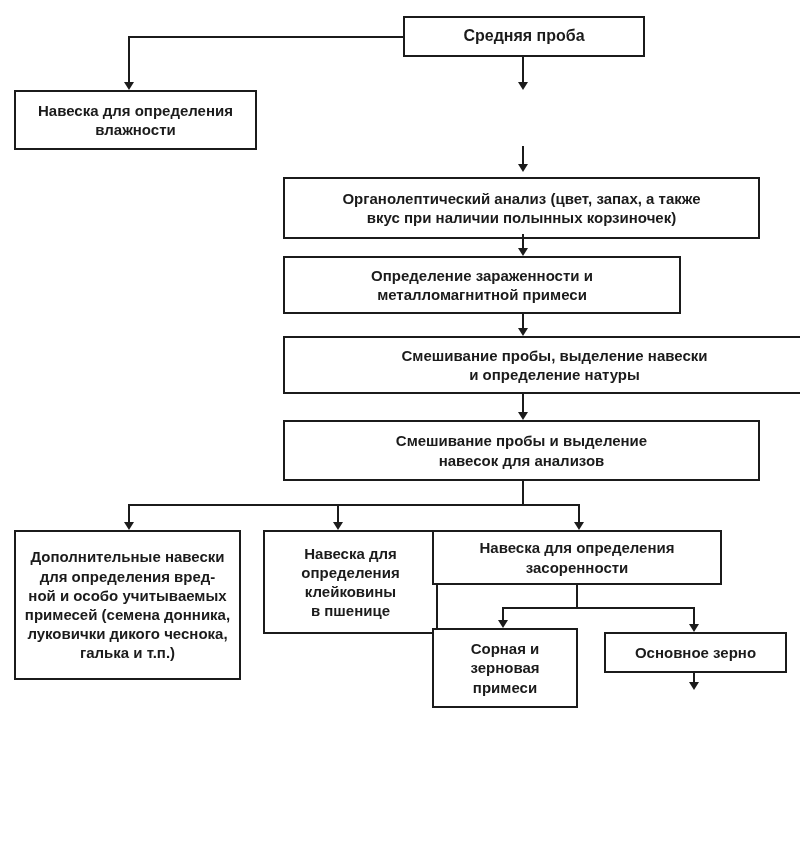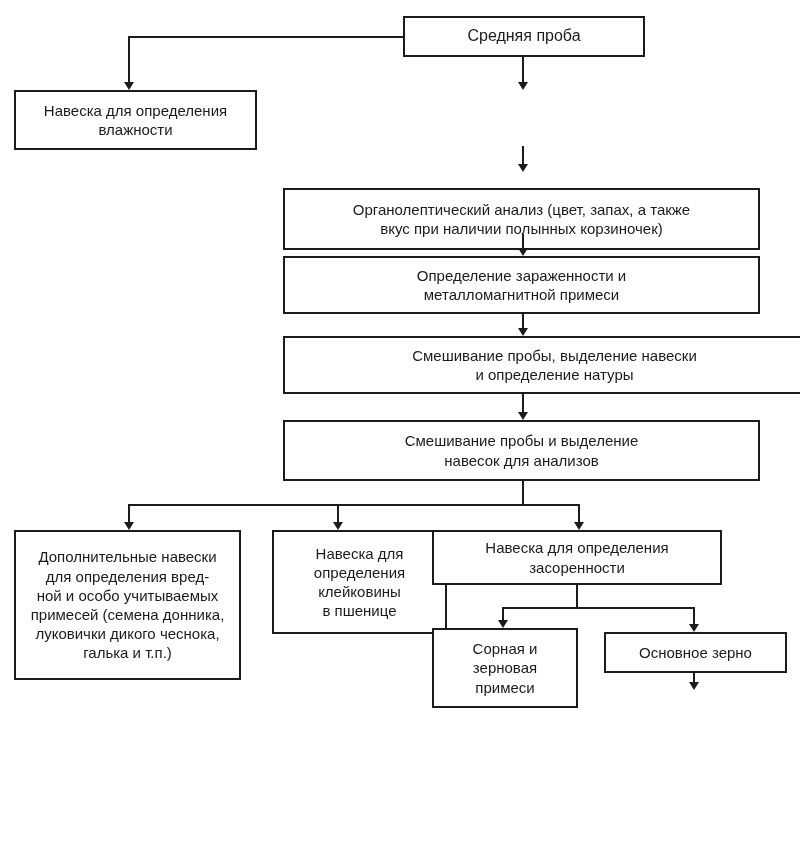--- a/index.html
+++ b/index.html
@@ -14,21 +14,21 @@
   .box {
     position:absolute;
     box-sizing:border-box;
     border:2px solid #1b1b1b;
     background:#ffffff;
     display:flex;
     align-items:center;
     justify-content:center;
     text-align:center;
     white-space:pre-line;
-    font-weight:normal;
+    font-weight:bold;
     font-size:15px;
     line-height:1.28;
     color:#1b1b1b;
     padding:2px 5px;
   }
   .box-lg { font-size:16px; }
   .hline { position:absolute; height:2px; background:#1b1b1b; }
   .vline { position:absolute; width:2px;  background:#1b1b1b; }
   .arrow-down {
     position:absolute; width:0; height:0;
@@ -41,40 +41,40 @@
 <body>
 
 <div id="canvas">
 
   <div class="box box-lg" style="left:403px; top:16px;  width:242px; height:41px;">Средняя проба</div>
 
   <div class="box" style="left:14px;  top:90px;  width:243px; height:60px;">Навеска для определения
 влажности</div>
 
 
-  <div class="box" style="left:283px; top:188px; width:477px; height:62px;">Органолептический анализ (цвет, запах, а также
+  <div class="box" style="left:283px; top:177px; width:477px; height:62px;">Органолептический анализ (цвет, запах, а также
 вкус при наличии полынных корзиночек)</div>
 
-  <div class="box" style="left:283px; top:256px; width:477px; height:58px;">Определение зараженности и
+  <div class="box" style="left:283px; top:256px; width:398px; height:58px;">Определение зараженности и
 металломагнитной примеси</div>
 
   <div class="box" style="left:283px; top:336px; width:543px; height:58px;">Смешивание пробы, выделение навески
 и определение натуры</div>
 
   <div class="box" style="left:283px; top:420px; width:477px; height:61px;">Смешивание пробы и выделение
 навесок для анализов</div>
 
   <div class="box" style="left:14px;  top:530px; width:227px; height:150px;">Дополнительные навески
 для определения вред-
 ной и особо учитываемых
 примесей (семена донника,
 луковички дикого чеснока,
 галька и т.п.)</div>
 
-  <div class="box" style="left:272px; top:530px; width:175px; height:104px;">Навеска для
+  <div class="box" style="left:263px; top:530px; width:175px; height:104px;">Навеска для
 определения
 клейковины
 в пшенице</div>
 
   <div class="box" style="left:432px; top:530px; width:290px; height:55px;">Навеска для определения
 засоренности</div>
 
   <div class="box" style="left:432px; top:628px; width:146px; height:80px;">Сорная и
 зерновая
 примеси</div>

